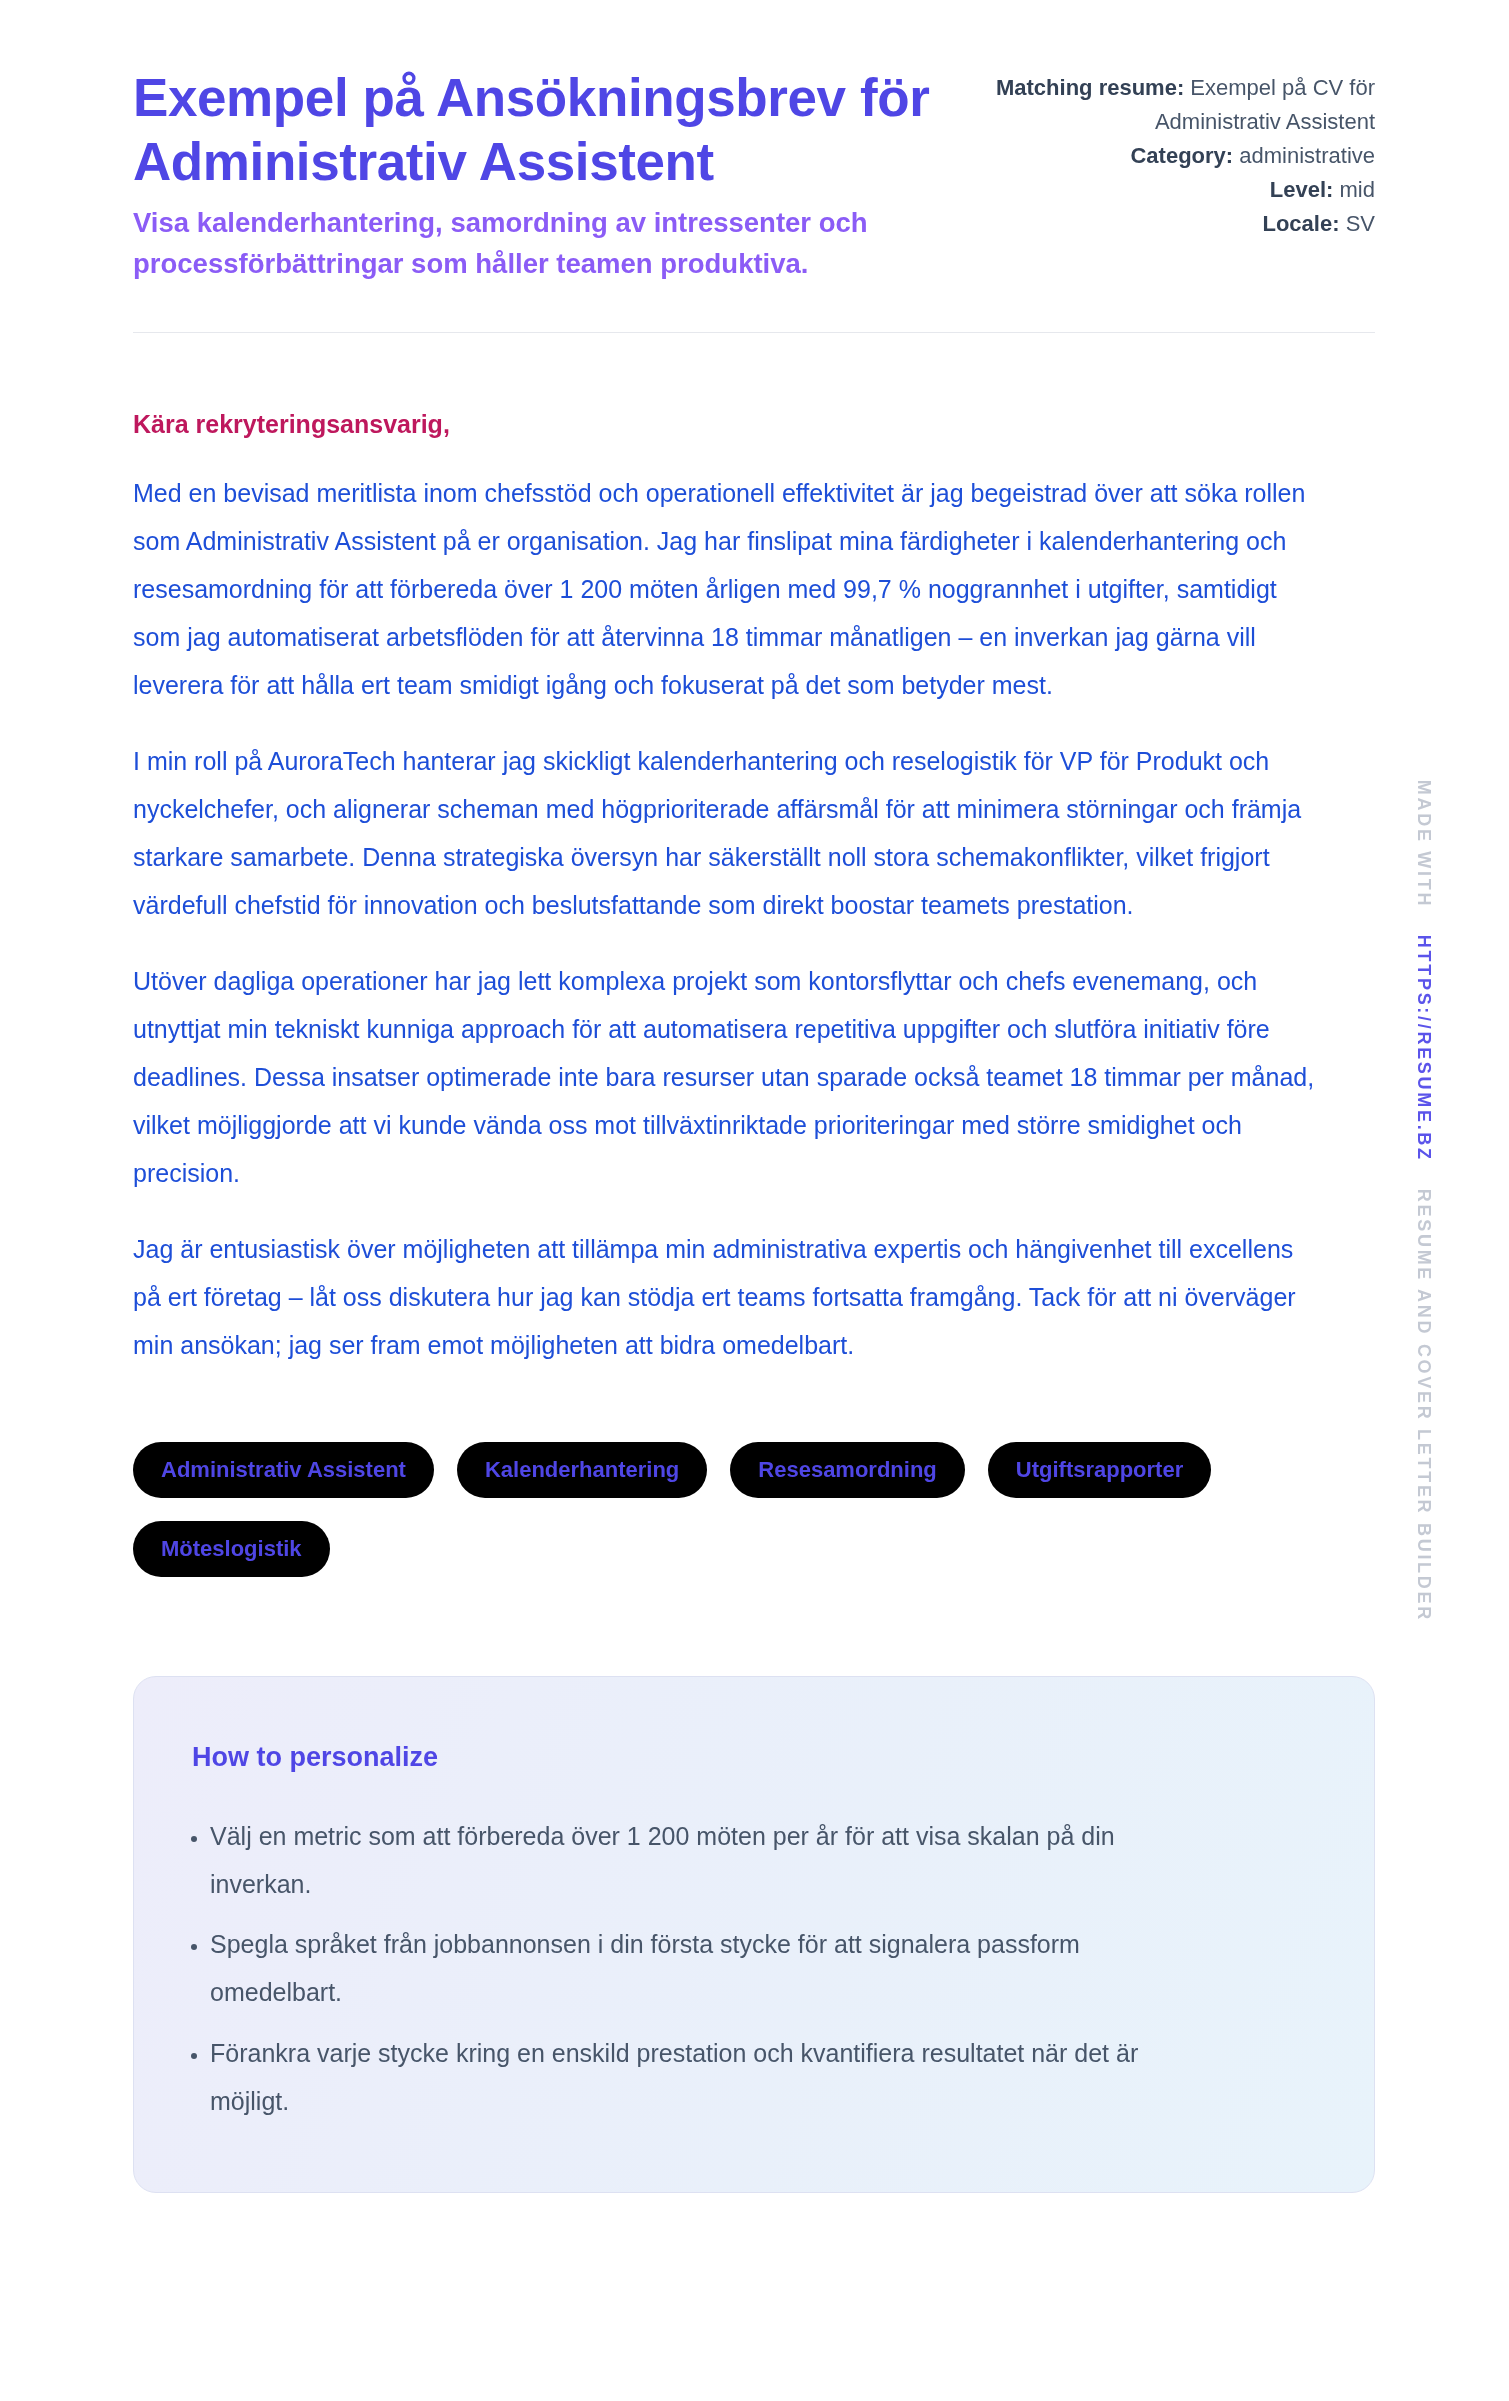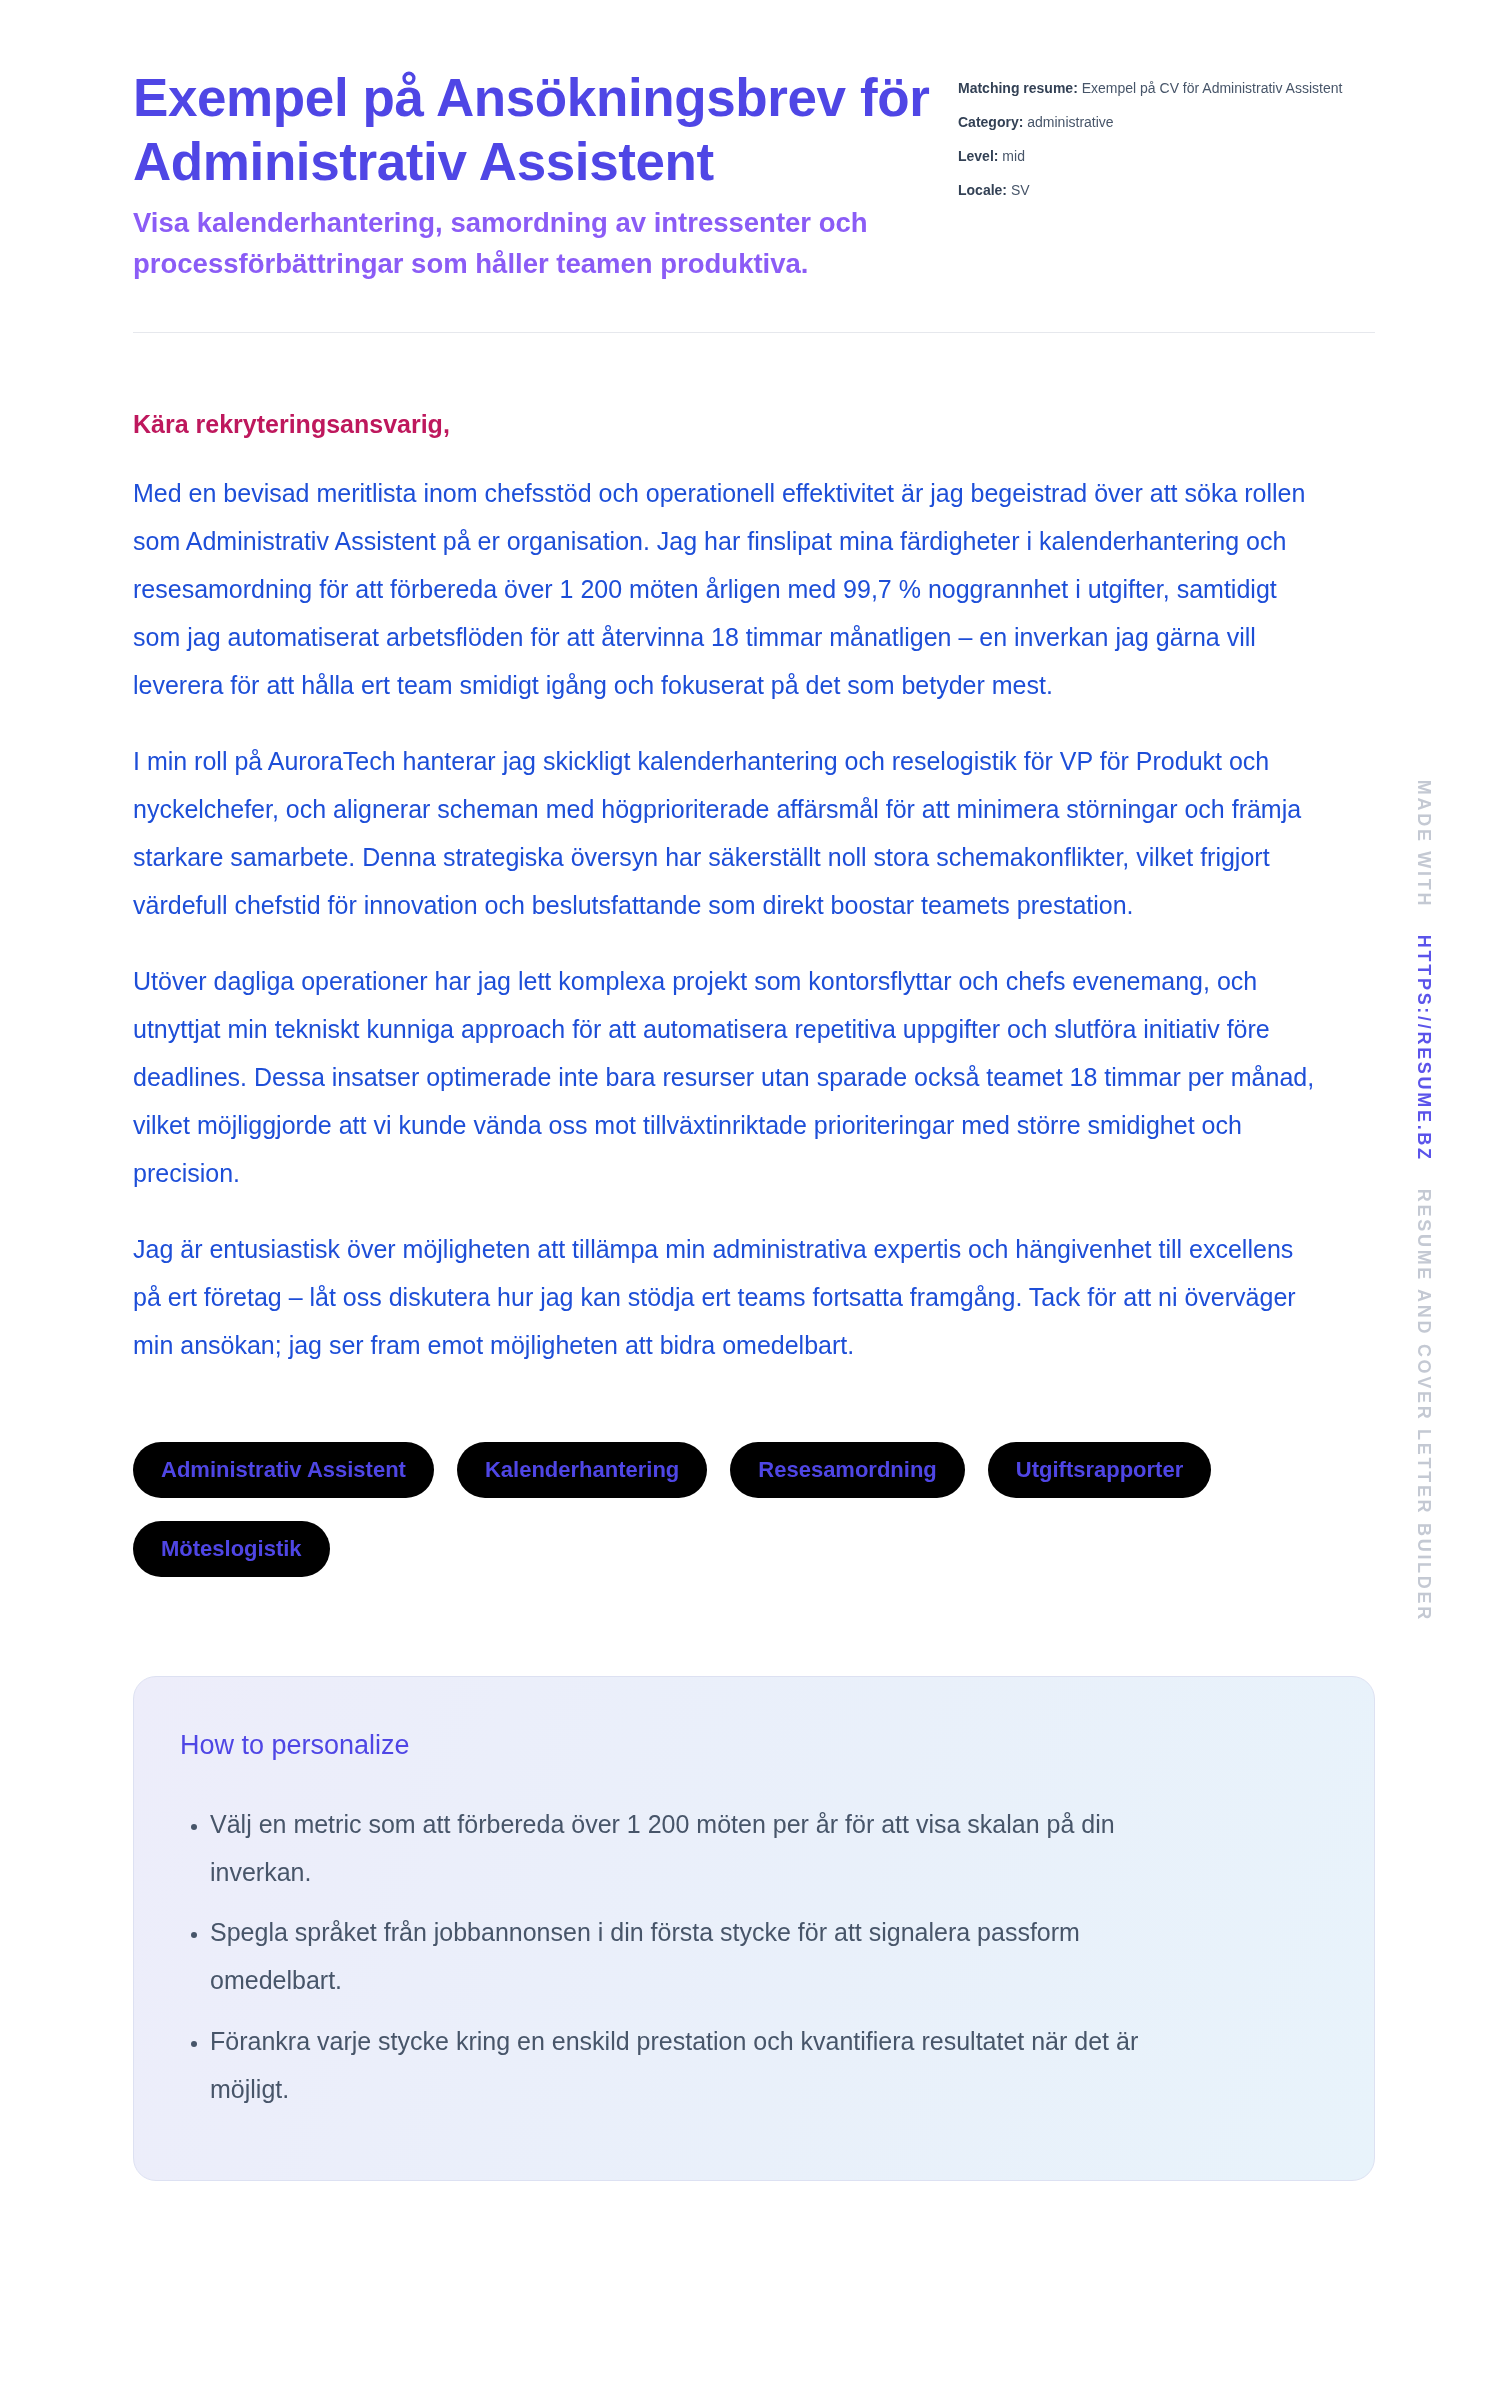--- a/index.html
+++ b/index.html
@@ -32,21 +32,22 @@
     margin: 8px 0 0 0;
     max-width: 755px;
     font-size: 27.5px;
     line-height: 41px;
     font-weight: 700;
     color: #8b5cf6;
   }
   .header-meta {
     width: 417px;
     margin-top: 5.3px;
-    font-size: 14px;
+    text-align: right;
+    font-size: 22px;
     line-height: 34px;
     color: #475569;
   }
   .meta-label { font-weight: 700; color: #334155; }
   
   .divider {
     border: none;
     border-top: 1.8px solid #e6e8ed;
     margin: 48px 0 0 0;
     width: 1242px;
@@ -98,24 +99,24 @@
   .tips-box {
     box-sizing: border-box;
     margin-top: 99px;
     width: 1242px;
     border-radius: 23px;
     border: 1.8px solid #dde1f2;
     background: linear-gradient(110deg, #ededfa 0%, #e9f0fa 55%, #e8f3fb 100%);
     padding: 50px 46px 55px 46px;
   }
   .tips-title {
-    margin: 0;
+    margin: 12px;
     font-size: 27px;
     line-height: 36px;
-    font-weight: 400;
+    font-weight: 700;
     color: #4f46e5;
   }
   .tips-list {
     margin: 37px 0 0 0;
     padding: 0 0 0 30px;
     list-style: disc;
   }
   .tips-list li {
     max-width: 1004px;
     font-size: 25px;

